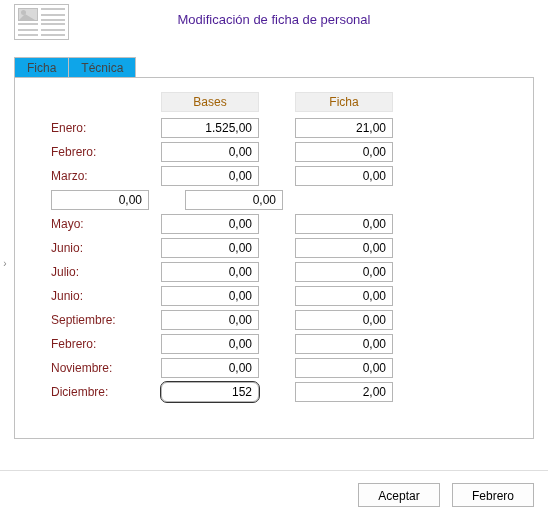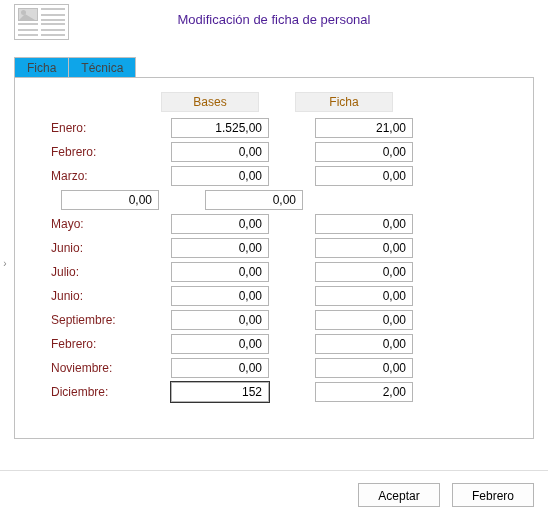--- a/index.html
+++ b/index.html
@@ -122,21 +122,20 @@
   }
   .cell {
     width: 98px;
     height: 20px;
     border: 1px solid #b5b5b5;
     background: #fff;
     text-align: right;
     padding: 2px 6px;
     font-size: 12px;
     font-family: inherit;
-    margin-left: 10px;
   }
   .side-handle {
     position: absolute;
     left: 0px;
     top: 253px;
     width: 10px;
     height: 20px;
     display: flex;
     align-items: center;
     justify-content: center;
@@ -268,21 +267,21 @@
         <input class="cell" value="0,00" style="">
       </div>
       <div class="grid-row">
         <div class="row-label">Noviembre:</div>
         <input class="cell" value="0,00" style="">
         <div class="col-gap"></div>
         <input class="cell" value="0,00" style="">
       </div>
       <div class="grid-row">
         <div class="row-label">Diciembre:</div>
-        <input class="cell" value="152" style="outline: rgb(51, 51, 51) solid 1px;">
+        <input class="cell" value="152" style="outline: rgb(51, 51, 51) solid 1px; border-radius: 6px;">
         <div class="col-gap"></div>
         <input class="cell" value="2,00" style="">
       </div>
     </div>
 </div>
 
 <div class="side-handle">›</div>
 
 <div class="separator"></div>
 

